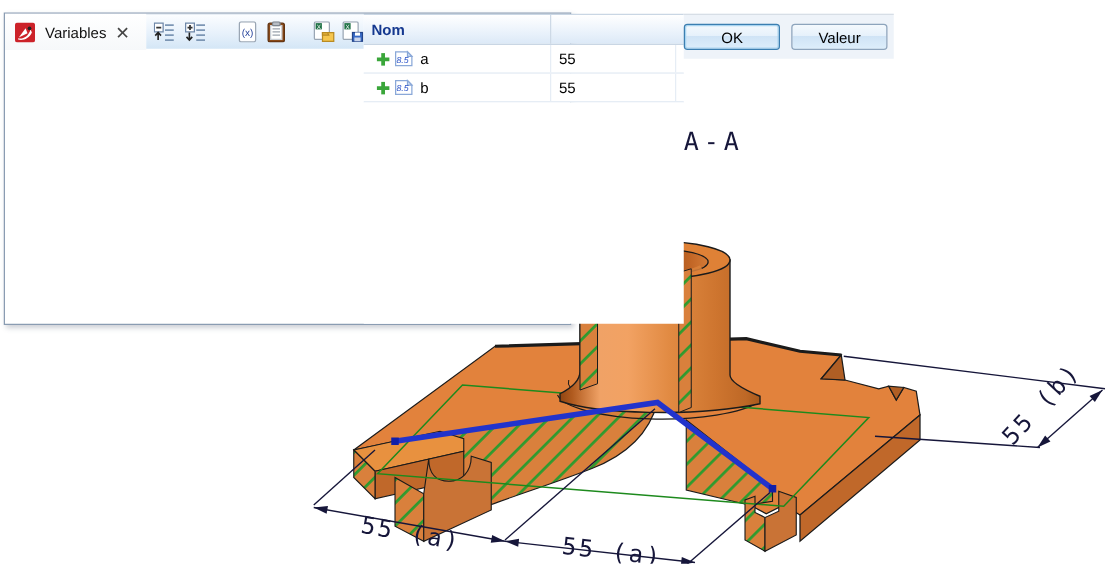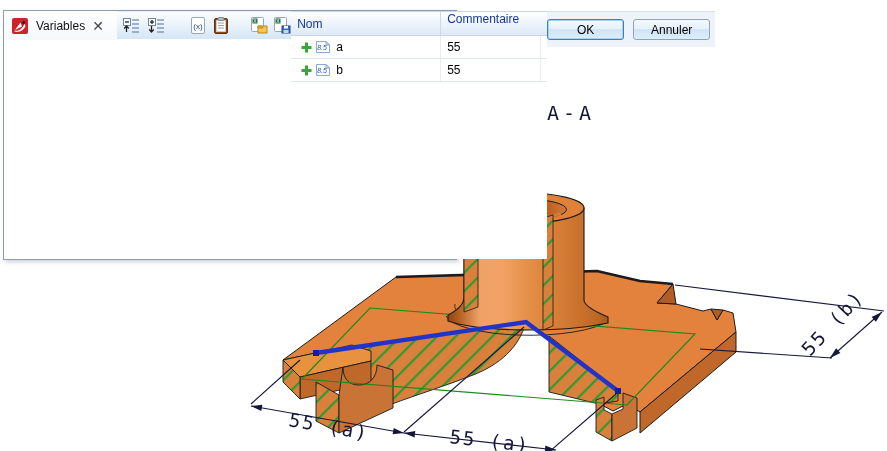--- a/index.html
+++ b/index.html
@@ -17,23 +17,23 @@
   .titlebar .title{margin-left:8px;font-size:12px;color:#111;}
   .close-btn{margin-left:auto;width:26px;height:22px;display:flex;align-items:center;
              justify-content:center;color:#444;font-size:14px;cursor:default;}
   .toolbar{height:27px;flex:0 0 auto;display:flex;align-items:center;
            background:linear-gradient(#fbfdff,#e7f1fb 55%,#d4e6f6);
            border-top:1px solid #e8eef5;}
   .toolbar svg{flex:0 0 auto;}
   .tan-strip{height:3px;flex:0 0 auto;
              background:linear-gradient(to right,#f2be7a,#f8e2c0 35%,#eef3fa 70%,#f4f8fc);}
   .grid{flex:1 1 auto;display:flex;flex-direction:column;border-top:1px solid #c9d6e4;}
-  .grid-header{display:flex;height:23px;align-items:flex-start;flex:0 0 auto;
+  .grid-header{display:flex;height:23px;align-items:flex-end;flex:0 0 auto;
                background:linear-gradient(#ffffff,#eaf2fb 60%,#dcE9f7);
-               border-bottom:1px solid #c9d6e4;color:#15388F;font-weight:normal;}
+               border-bottom:1px solid #c9d6e4;color:#15388F;font-weight:bold;}
   .col-nom{width:150px;padding-left:6px;box-sizing:border-box;}
   .col-val{width:100px;padding-left:6px;box-sizing:border-box;}
   .col-com{flex:1;padding-left:6px;box-sizing:border-box;}
   .grid-header .col-nom,.grid-header .col-val{border-right:1px solid #cdd9e6;height:100%;
                display:flex;align-items:center;}
   .grid-row{display:flex;height:22px;align-items:center;flex:0 0 auto;
             border-bottom:1px solid #dee7f2;background:#fff;}
   .grid-row .col-nom,.grid-row .col-val{border-right:1px solid #e6edf5;height:100%;
             display:flex;align-items:center;}
   .row-label{margin-left:5px;}
@@ -215,21 +215,20 @@
       <rect x="9" y="9" width="8" height="7" fill="#3A6BC6" stroke="#24458A"></rect>
       <rect x="11" y="9" width="4" height="2.5" fill="#fff"></rect>
       <rect x="10.5" y="13" width="5" height="3" fill="#C9D4EA"></rect>
     </svg>
   </div>
   <div class="tan-strip"></div>
 
   <div class="grid">
     <div class="grid-header">
       <div class="col-nom">Nom</div>
-      <div class="col-com">Commentaire</div>
     </div>
 
     <div class="grid-row">
       <div class="col-nom">
         <svg width="11" height="11" style="margin-left:4px">
           <rect x="4" y="0.5" width="3" height="10" fill="#3AA63A"></rect>
           <rect x="0.5" y="4" width="10" height="3" fill="#3AA63A"></rect>
         </svg>
         <svg width="16" height="14" style="margin-left:3px">
           <path d="M1.5,1.5 L11,1.5 L14.5,5 L14.5,12.5 L1.5,12.5 Z" fill="#fff" stroke="#8AA8D8"></path>
@@ -257,15 +256,15 @@
       </div>
       <div class="col-val">55</div>
       <div class="col-com"></div>
     </div>
 
     <div class="grid-empty"></div>
   </div>
 
   <div class="footer">
     <button class="btn ok">OK</button>
-    <button class="btn">Annuler</button>
+    <button class="btn">Valeur</button>
   </div>
 </div>
 
 </body></html>

